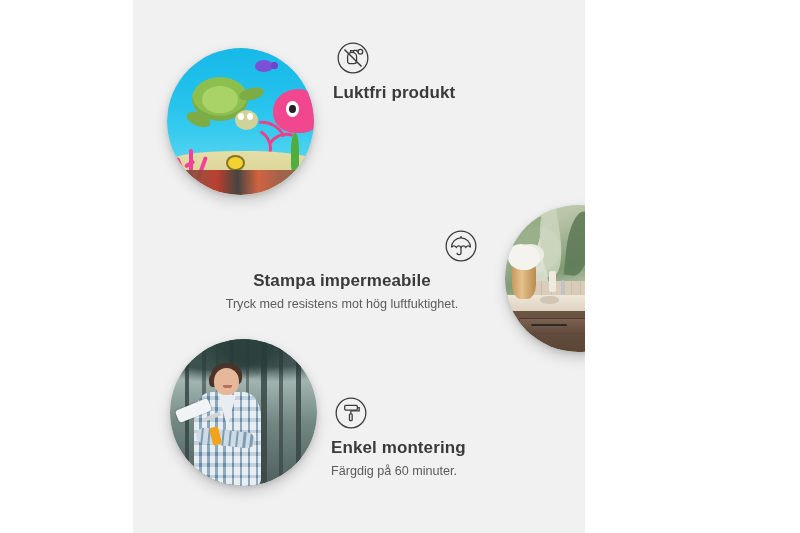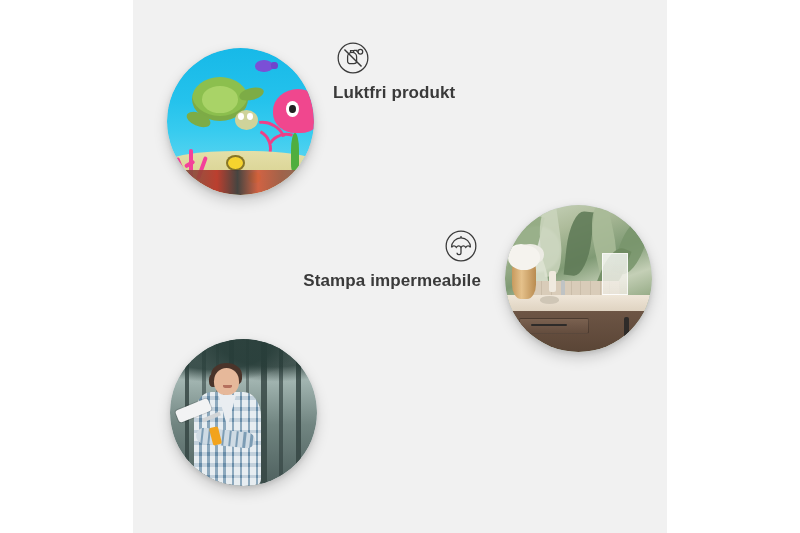--- a/index.html
+++ b/index.html
@@ -19,21 +19,21 @@
     width: 800px;
     height: 533px;
     background: #ffffff;
   }
 
   
   .panel {
     position: absolute;
     left: 133px;
     top: 0px;
-    width: 534px;
+    width: 452px;
     height: 533px;
     background: #f1f1f1;
     overflow: hidden;
   }
 
   
   .disc {
     position: absolute;
     border-radius: 50%;
     overflow: hidden;
@@ -293,21 +293,21 @@
     color: #5b5b5b;
     line-height: 1.46;
     margin: 0;
   }
 
   
   #feature-odourless { left: 200px; top: 40px; width: 290px; }
   #feature-odourless .ic-wrap { margin-left: 2px; }
 
   
-  #feature-waterproof { left: 70px; top: 228px; width: 278px; text-align: right; }
+  #feature-waterproof { left: 70px; top: 228px; width: 278px; text-align: center; }
   #feature-waterproof .ic-wrap { margin-left: auto; margin-right: 2px; }
   #feature-waterproof .f-body { font-size: 12.6px; }
 
   
   #feature-easy { left: 198px; top: 395px; width: 260px; }
   #feature-easy .ic-wrap { margin-left: 2px; }
   #feature-easy .f-body { font-size: 12.6px; }
 </style>
 </head>
 <body>
@@ -387,20 +387,21 @@
       <div class="ic-wrap">
         <svg viewBox="0 0 40 40" fill="none" stroke="#3a3a3a" stroke-width="1.4">
           <circle cx="20" cy="20" r="16.5"></circle>
           <path d="M9.5 21.5c0-5.8 4.7-10.5 10.5-10.5s10.5 4.7 10.5 10.5"></path>
           <path d="M9.5 21.5c1.4-2.2 3.9-2.2 5.3 0 1.4-2.2 3.9-2.2 5.2 0 1.4-2.2 3.9-2.2 5.3 0 1.4-2.2 3.9-2.2 5.2 0"></path>
           <path d="M20 11V8.8"></path>
           <path d="M20 21.5v6.1c0 1.2-1 2.1-2.2 2.1-1.2 0-2.2-.9-2.2-2.1"></path>
         </svg>
       </div>
       <div class="f-title">Stampa impermeabile</div>
+      <p class="f-body">Tryck med resistens mot hög luftfuktighet.</p>
     </div>
 
     <div class="disc" id="disc-forest">
       <div class="disc-inner">
         <div class="forest-bg"></div>
         <div class="trunk a"></div>
         <div class="trunk b"></div>
         <div class="trunk h"></div>
         <div class="trunk c"></div>
         <div class="trunk d"></div>
@@ -413,15 +414,28 @@
         <div class="person-hair"></div>
         <div class="person-head"></div>
         <div class="person-smile"></div>
         <div class="roller-head"></div>
         <div class="roller-stem"></div>
         <div class="person-arm"></div>
         <div class="roller-grip"></div>
       </div>
     </div>
 
+    <div class="feature" id="feature-easy">
+      <div class="ic-wrap">
+        <svg viewBox="0 0 40 40" fill="none" stroke="#3a3a3a" stroke-width="1.4">
+          <circle cx="20" cy="20" r="16.5"></circle>
+          <rect x="13" y="11.5" width="14" height="5.2" rx="1.2"></rect>
+          <path d="M27 14.1h2.1v3.6h-9.3"></path>
+          <path d="M19.8 17.7v3.2"></path>
+          <rect x="18.3" y="20.9" width="3" height="7.6" rx="1"></rect>
+        </svg>
+      </div>
+      <div class="f-title">Enkel montering</div>
+      <p class="f-body">Färgdig på 60 minuter.</p>
+    </div>
 
   </div>
 </div>
 
 </body></html>

